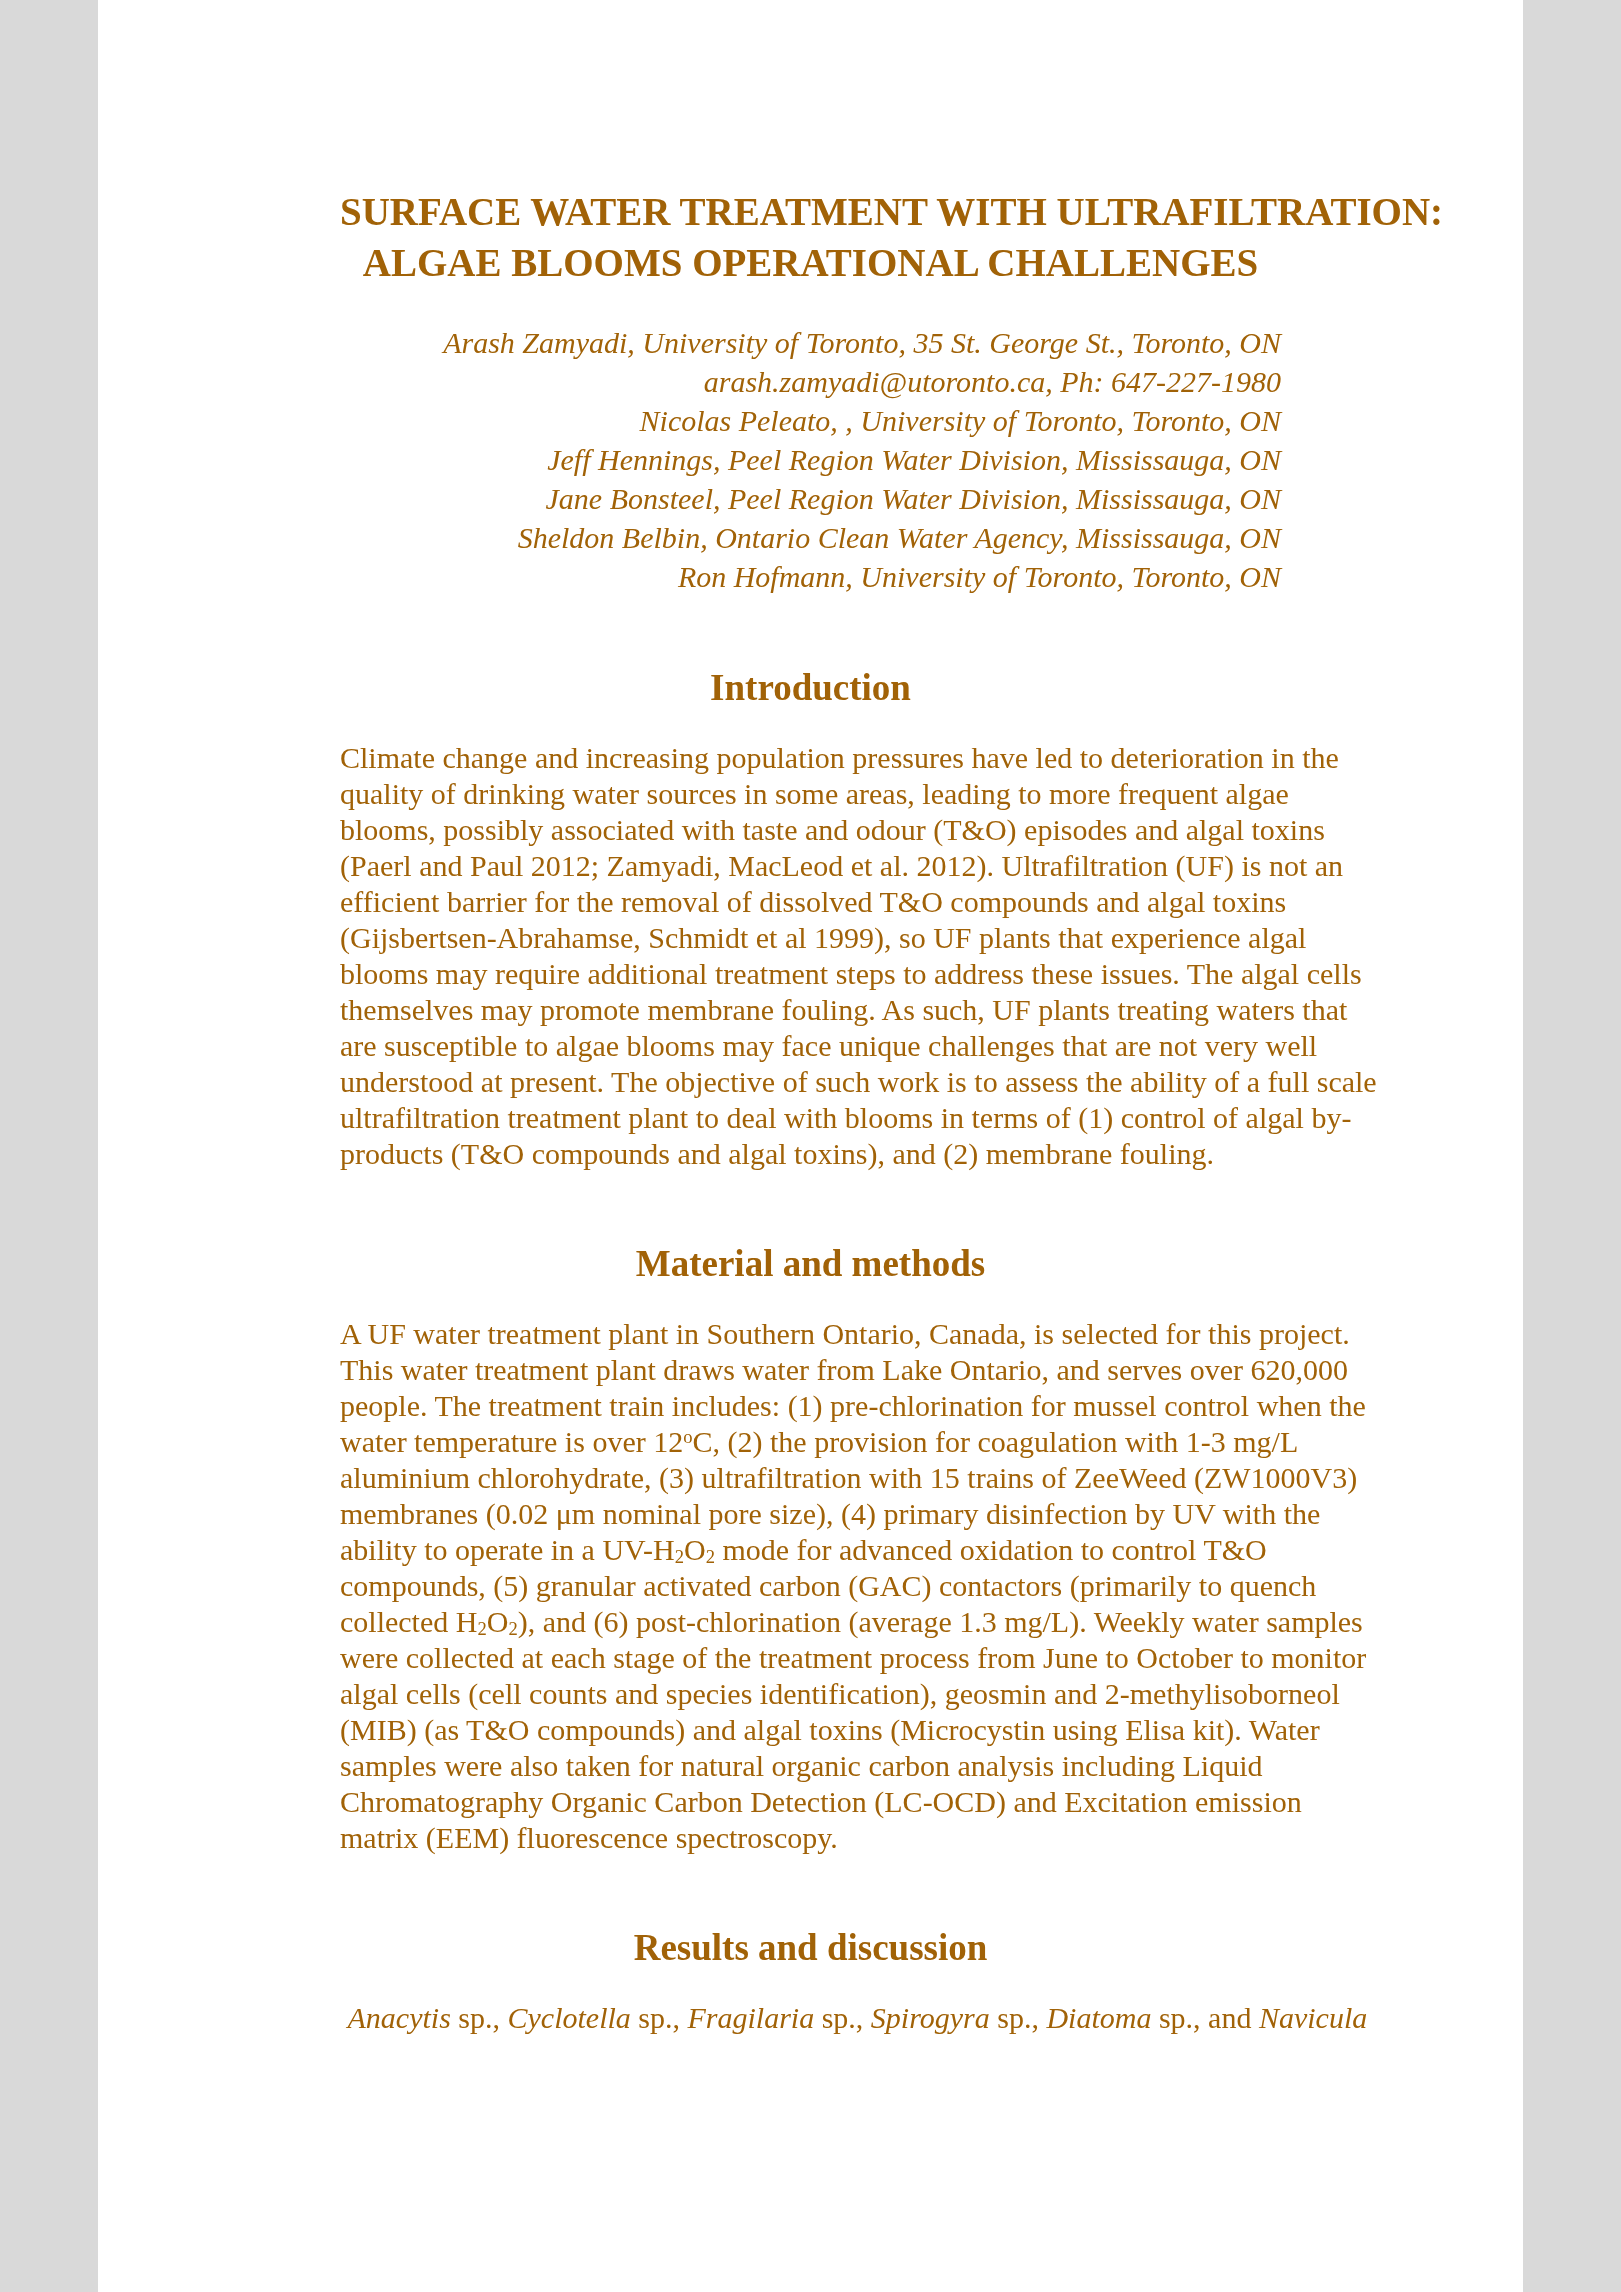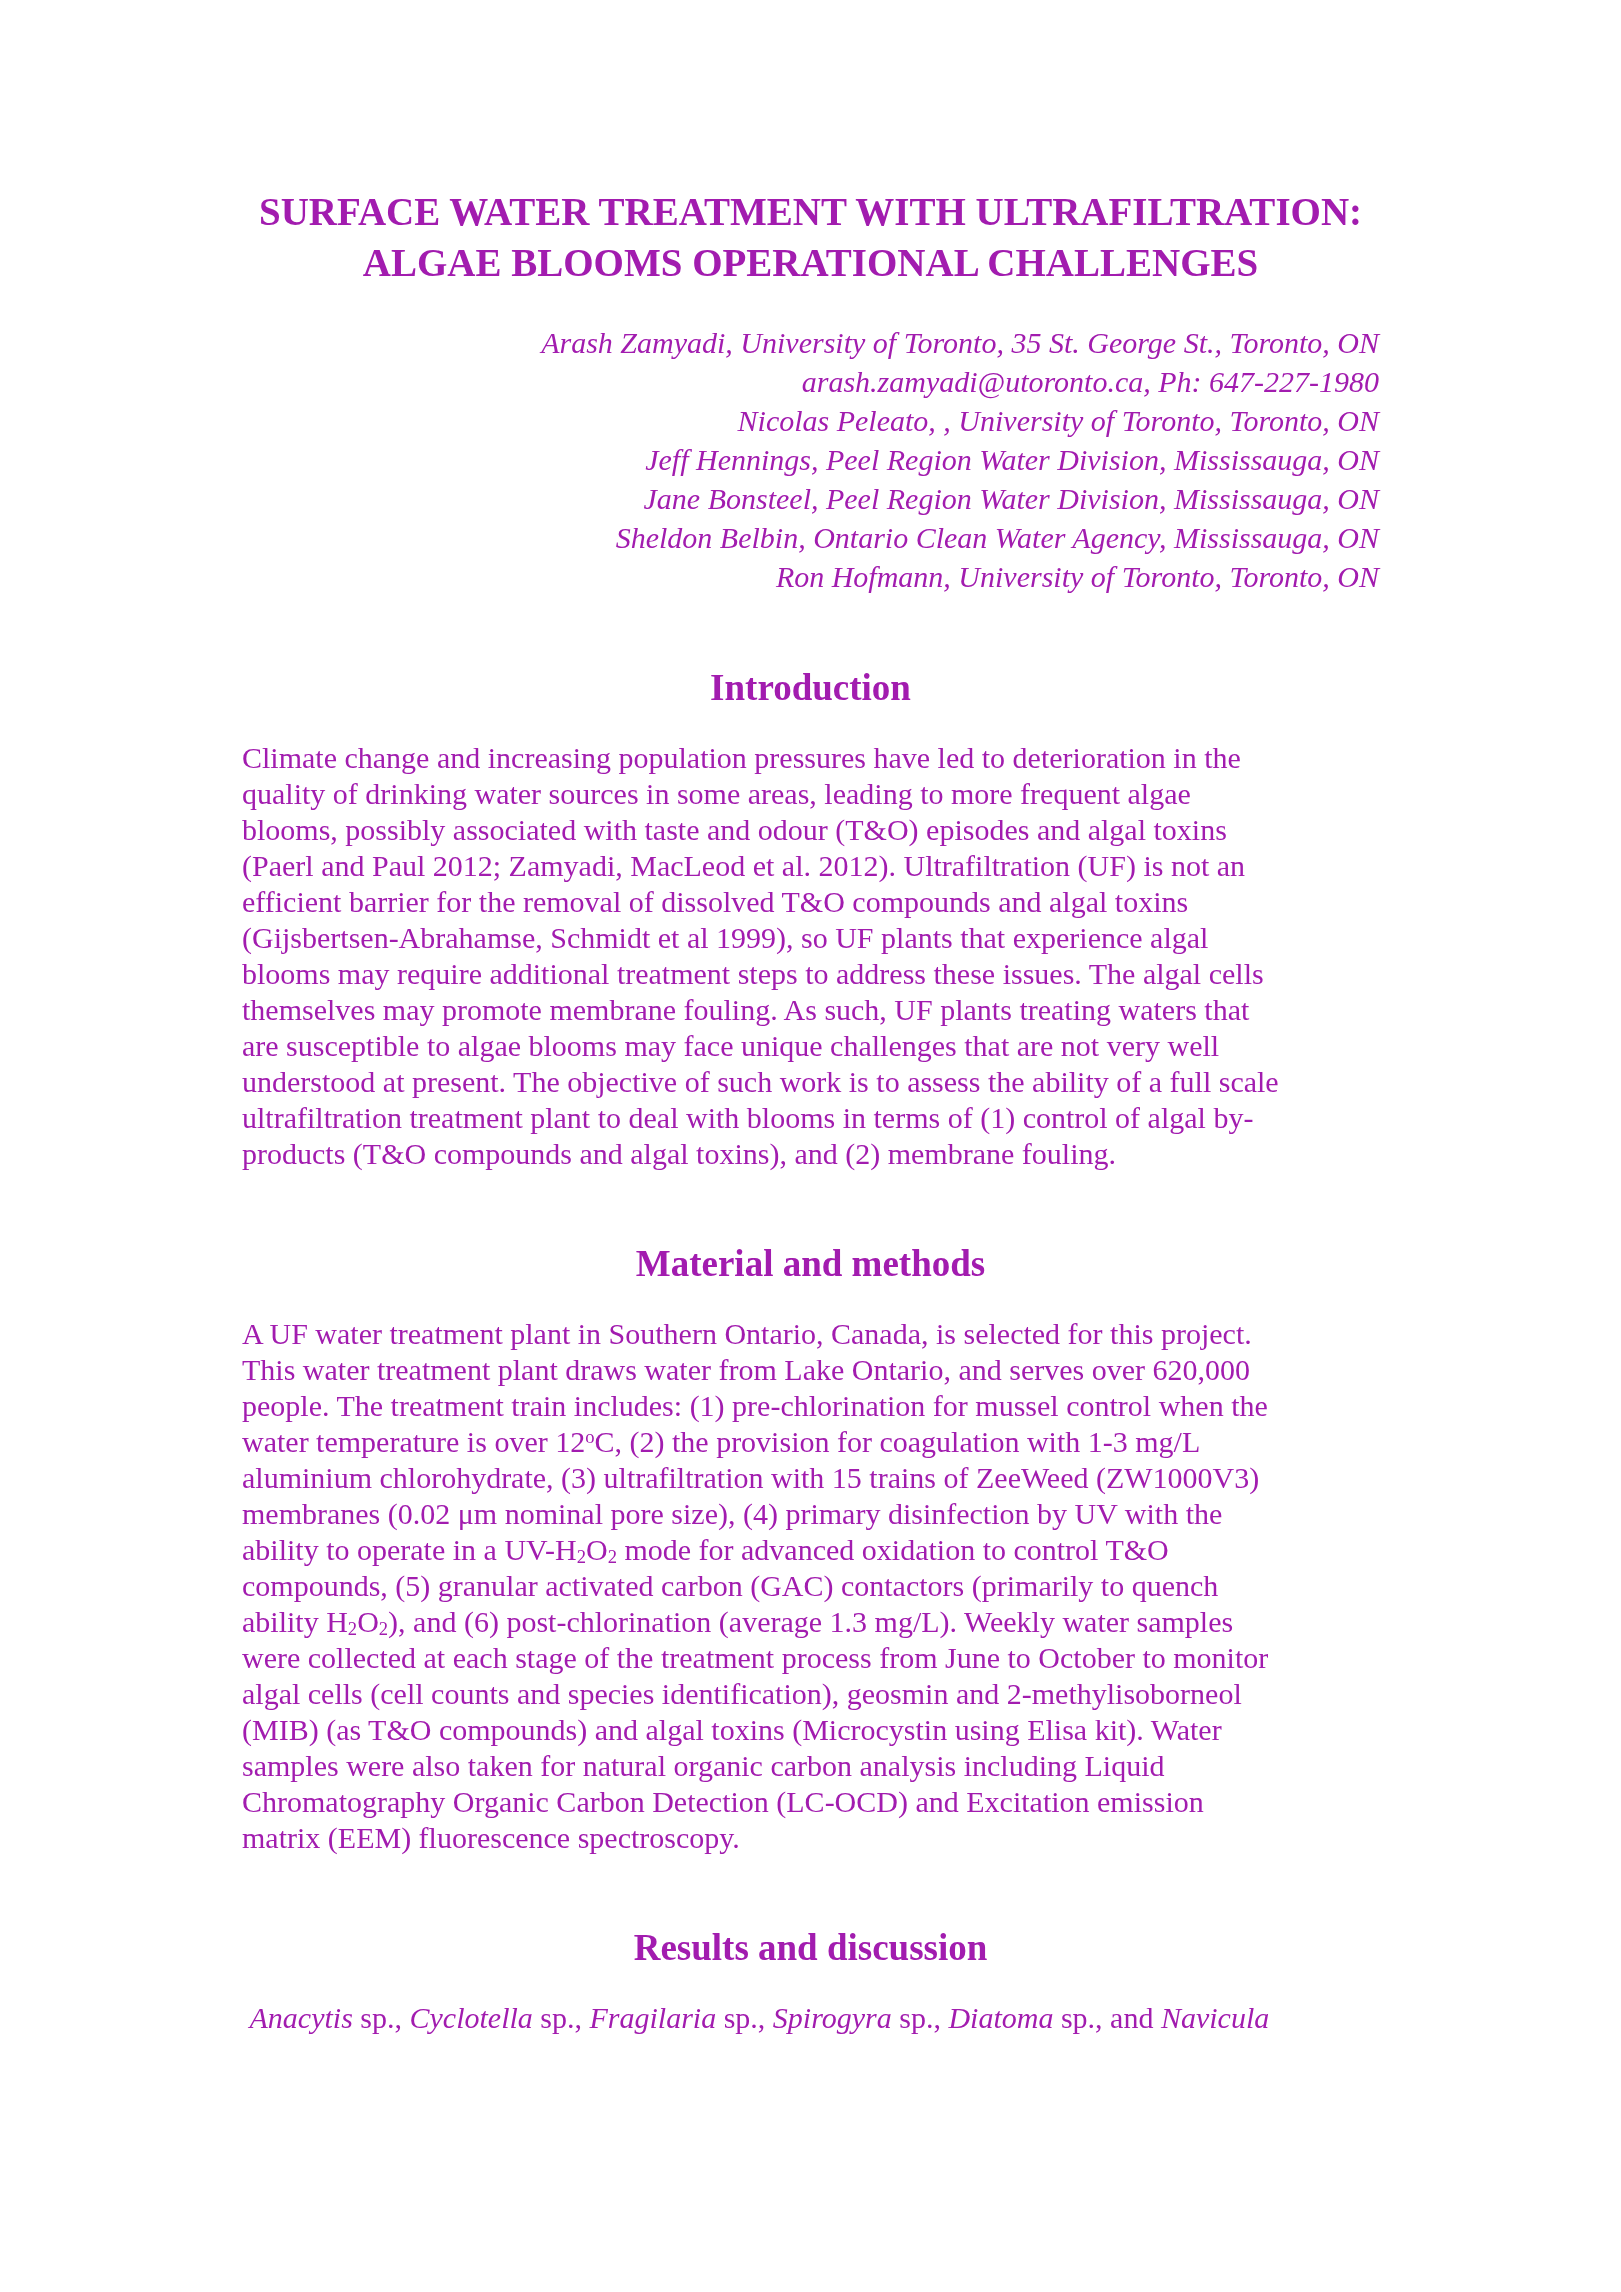--- a/index.html
+++ b/index.html
@@ -1,22 +1,22 @@
 <!DOCTYPE html>
 <html><head>
 <meta charset="utf-8">
 <style>
   html, body { margin: 0; padding: 0; background: #d9d9d9; }
   .page {
     position: relative;
-    width: 1621px;
+    width: 1425px;
     height: 2293px;
     margin: 0 auto;
     background: #ffffff;
-    color: #a21caf;
+    color: #a16207;
     box-sizing: border-box;
     padding: 186px 242px 0 242px;
     font-family: "Liberation Serif", "DejaVu Serif", serif;
     overflow: hidden;
   }
   .title {
     margin: 0;
     font-size: 39px;
     font-weight: bold;
     line-height: 51px;
@@ -100,21 +100,21 @@
     <h2 class="heading">Material and methods</h2>
     <div class="para">
         <div class="line"><span>A UF water treatment plant in Southern Ontario, Canada, is selected for this project.</span></div>
         <div class="line"><span>This water treatment plant draws water from Lake Ontario, and serves over 620,000</span></div>
         <div class="line"><span>people. The treatment train includes: (1) pre-chlorination for mussel control when the</span></div>
         <div class="line"><span>water temperature is over 12</span><span class="seg-sup">o</span><span>C, (2) the provision for coagulation with 1-3 mg/L</span></div>
         <div class="line"><span>aluminium chlorohydrate, (3) ultrafiltration with 15 trains of ZeeWeed (ZW1000V3)</span></div>
         <div class="line"><span>membranes (0.02 μm nominal pore size), (4) primary disinfection by UV with the</span></div>
         <div class="line"><span>ability to operate in a UV-H</span><span class="seg-sub">2</span><span>O</span><span class="seg-sub">2</span><span> mode for advanced oxidation to control T&amp;O</span></div>
         <div class="line"><span>compounds, (5) granular activated carbon (GAC) contactors (primarily to quench</span></div>
-        <div class="line"><span>ability H</span><span class="seg-sub">2</span><span>O</span><span class="seg-sub">2</span><span>), and (6) post-chlorination (average 1.3 mg/L). Weekly water samples</span></div>
+        <div class="line"><span>collected H</span><span class="seg-sub">2</span><span>O</span><span class="seg-sub">2</span><span>), and (6) post-chlorination (average 1.3 mg/L). Weekly water samples</span></div>
         <div class="line"><span>were collected at each stage of the treatment process from June to October to monitor</span></div>
         <div class="line"><span>algal cells (cell counts and species identification), geosmin and 2-methylisoborneol</span></div>
         <div class="line"><span>(MIB) (as T&amp;O compounds) and algal toxins (Microcystin using Elisa kit). Water</span></div>
         <div class="line"><span>samples were also taken for natural organic carbon analysis including Liquid</span></div>
         <div class="line"><span>Chromatography Organic Carbon Detection (LC-OCD) and Excitation emission</span></div>
         <div class="line"><span>matrix (EEM) fluorescence spectroscopy.</span></div>
       </div>
   </div>
 
   <div>

